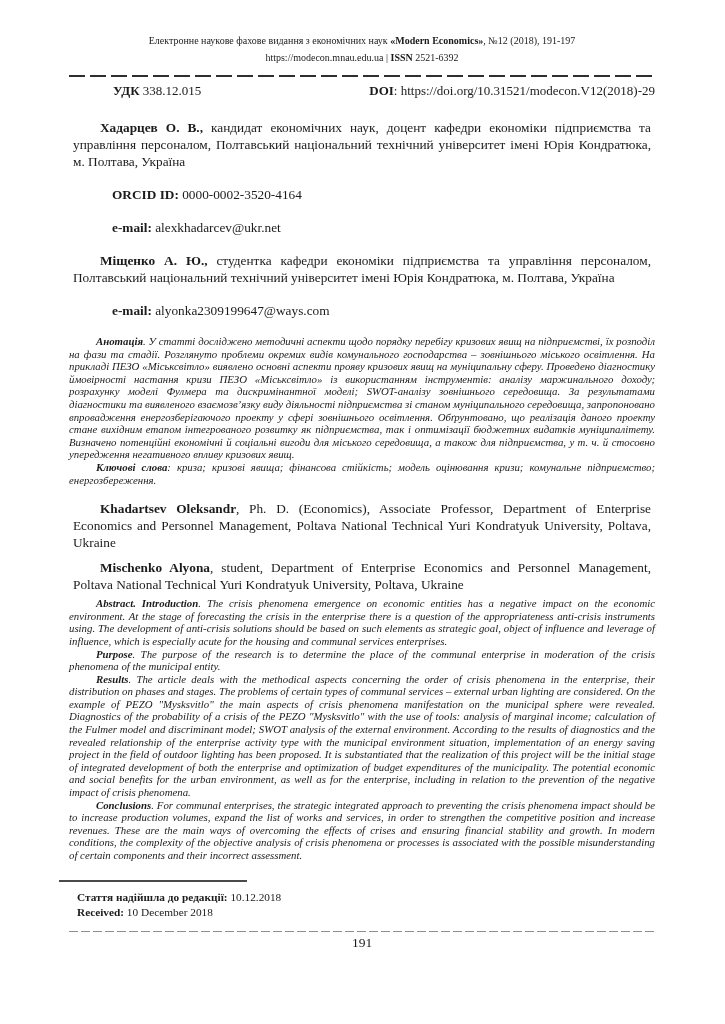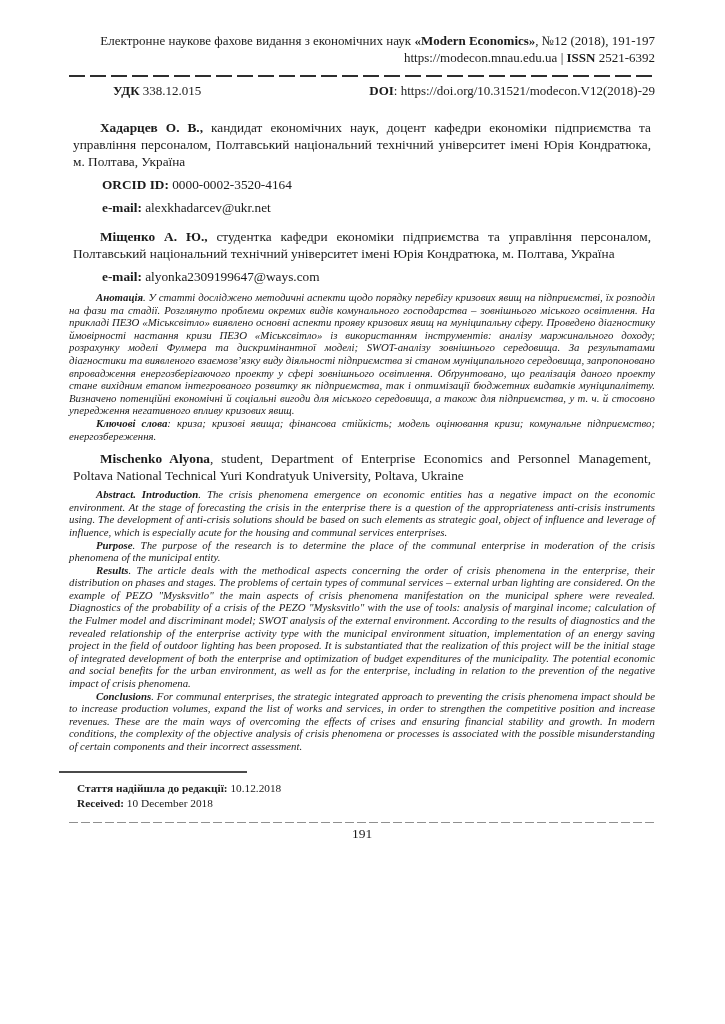--- a/index.html
+++ b/index.html
@@ -1,27 +1,27 @@
 <!DOCTYPE html>
 <html><head>
 <meta charset="utf-8">
 <style>
   html,body{margin:0;padding:0}
   body{width:725px;height:1024px;background:#ffffff;overflow:hidden;
        font-family:"Liberation Serif",serif;color:#1b1b1b;}
   .page{padding:32px 70px 0 69px;}
-  .jline{font-size:13px;line-height:17px;text-align:right;margin:0;}
+  .jline{font-size:10px;line-height:17px;text-align:center;margin:0;}
   .b{font-weight:bold;}
   .bi{font-weight:bold;font-style:italic;}
   .rule-top{height:2px;margin:9px 0 5px 0;
     background:repeating-linear-gradient(90deg,#2e2e2e 0 16px,transparent 16px 21px);}
   .meta{display:flex;justify-content:space-between;font-size:13px;line-height:17px;margin-bottom:20px;margin-left:44px;}
   .para{font-size:13.3px;line-height:17px;text-align:justify;text-indent:27px;margin:4px;}
   .mt8{margin-top:8px;} .mt12{margin-top:12px;} .mt14{margin-top:14px;}
-  .contact{font-size:13.3px;line-height:17px;padding-left:27px;margin:6px;font-family:Liberation Serif, serif;}
+  .contact{font-size:13.3px;line-height:17px;padding-left:27px;margin:16px;font-family:Liberation Serif, serif;}
   .title{font-size:15.6px;font-weight:bold;text-align:center;line-height:19px;margin:16px 0 8px 0;}
   .title-en{font-size:16px;font-weight:bold;text-align:center;line-height:20px;margin:16px 0 10px 0;}
   .abs{font-size:10.8px;font-style:italic;line-height:12.6px;text-align:justify;text-indent:27px;margin:0;}
   .fn-rule{width:188px;height:2px;background:#4a4a4a;margin:18px 0 8px -10px;}
   .fn{font-size:11.3px;line-height:15px;margin:0;padding-left:8px;}
   .rule-bottom{height:1px;margin-top:11px;
     background:repeating-linear-gradient(90deg,#8f8f8f 0 9px,transparent 9px 12px);}
   .pagenum{font-size:13.5px;text-align:center;margin-top:3px;}
 </style>
 </head>
@@ -46,20 +46,21 @@
 
   <p class="para mt12"><span class="b">Міщенко А. Ю.,</span><span> студентка кафедри економіки підприємства та управління персоналом, Полтавський національний технічний університет імені Юрія Кондратюка, м. Полтава, Україна</span></p>
 
   <p class="contact mt8"><span class="b">e-mail:</span><span> alyonka2309199647@ways.com</span></p>
 
 
   <p class="abs"><span class="bi">Анотація</span><span>. У статті досліджено методичні аспекти щодо порядку перебігу кризових явищ на підприємстві, їх розподіл на фази та стадії. Розглянуто проблеми окремих видів комунального господарства – зовнішнього міського освітлення. На прикладі ПЕЗО «Міськсвітло» виявлено основні аспекти прояву кризових явищ на муніципальну сферу. Проведено діагностику ймовірності настання кризи ПЕЗО «Міськсвітло» із використанням інструментів: аналізу маржинального доходу; розрахунку моделі Фулмера та дискримінантної моделі; SWOT-аналізу зовнішнього середовища. За результатами діагностики та виявленого взаємозв’язку виду діяльності підприємства зі станом муніципального середовища, запропоновано впровадження енергозберігаючого проекту у сфері зовнішнього освітлення. Обґрунтовано, що реалізація даного проекту стане вихідним етапом інтегрованого розвитку як підприємства, так і оптимізації бюджетних видатків муніципалітету. Визначено потенційні економічні й соціальні вигоди для міського середовища, а також для підприємства, у т. ч. й стосовно упередження негативного впливу кризових явищ.</span></p>
 
   <p class="abs"><span class="bi">Ключові слова</span><span>: криза; кризові явища; фінансова стійкість; модель оцінювання кризи; комунальне підприємство; енергозбереження.</span></p>
 
+  <p class="para mt14"><span class="b">Khadartsev Oleksandr</span><span>, Ph. D. (Economics), Associate Professor, Department of Enterprise Economics and Personnel Management, Poltava National Technical Yuri Kondratyuk University, Poltava, Ukraine</span></p>
 
   <p class="para mt8"><span class="b">Mischenko Alyona</span><span>, student, Department of Enterprise Economics and Personnel Management, Poltava National Technical Yuri Kondratyuk University, Poltava, Ukraine</span></p>
 
 
   <p class="abs"><span class="bi">Abstract. Introduction</span><span>. The crisis phenomena emergence on economic entities has a negative impact on the economic environment. At the stage of forecasting the crisis in the enterprise there is a question of the appropriateness anti-crisis instruments using. The development of anti-crisis solutions should be based on such elements as strategic goal, object of influence and leverage of influence, which is especially acute for the housing and communal services enterprises.</span></p>
 
   <p class="abs"><span class="bi">Purpose</span><span>. The purpose of the research is to determine the place of the communal enterprise in moderation of the crisis phenomena of the municipal entity.</span></p>
 
   <p class="abs"><span class="bi">Results</span><span>. The article deals with the methodical aspects concerning the order of crisis phenomena in the enterprise, their distribution on phases and stages. The problems of certain types of communal services – external urban lighting are considered. On the example of PEZO "Mysksvitlo" the main aspects of crisis phenomena manifestation on the municipal sphere were revealed. Diagnostics of the probability of a crisis of the PEZO "Mysksvitlo" with the use of tools: analysis of marginal income; calculation of the Fulmer model and discriminant model; SWOT analysis of the external environment. According to the results of diagnostics and the revealed relationship of the enterprise activity type with the municipal environment situation, implementation of an energy saving project in the field of outdoor lighting has been proposed. It is substantiated that the realization of this project will be the initial stage of integrated development of both the enterprise and optimization of budget expenditures of the municipality. The potential economic and social benefits for the urban environment, as well as for the enterprise, including in relation to the prevention of the negative impact of crisis phenomena.</span></p>
 

